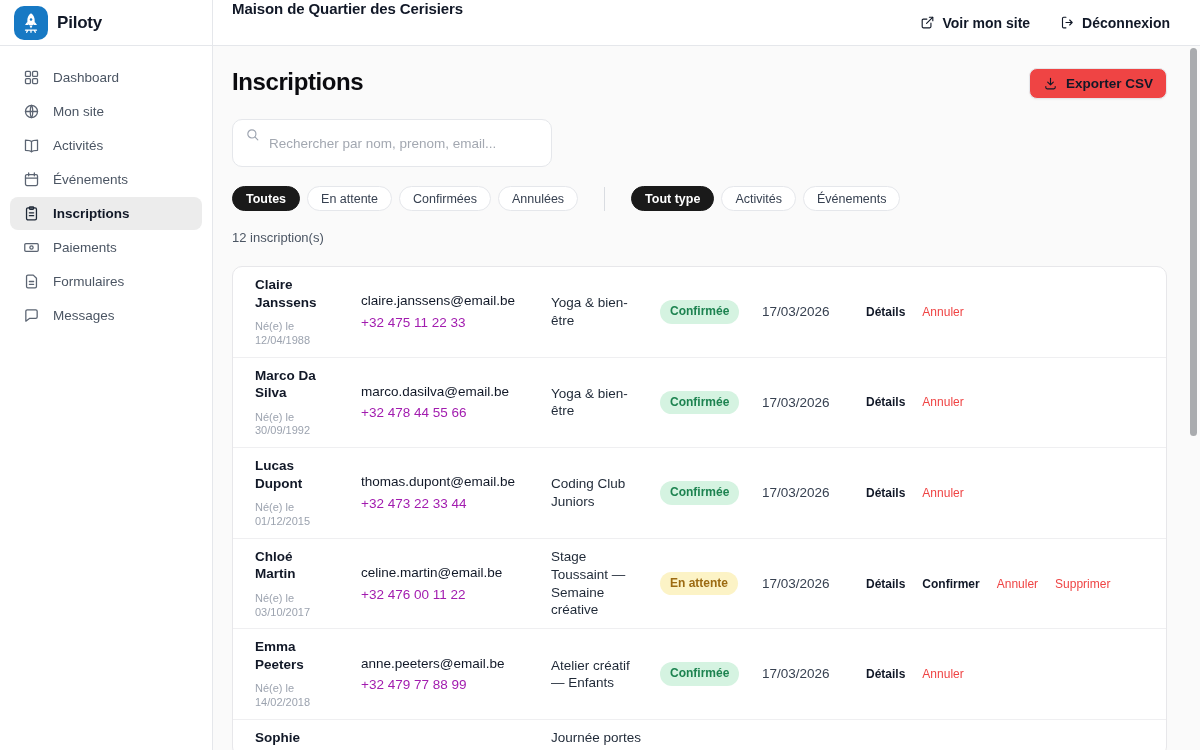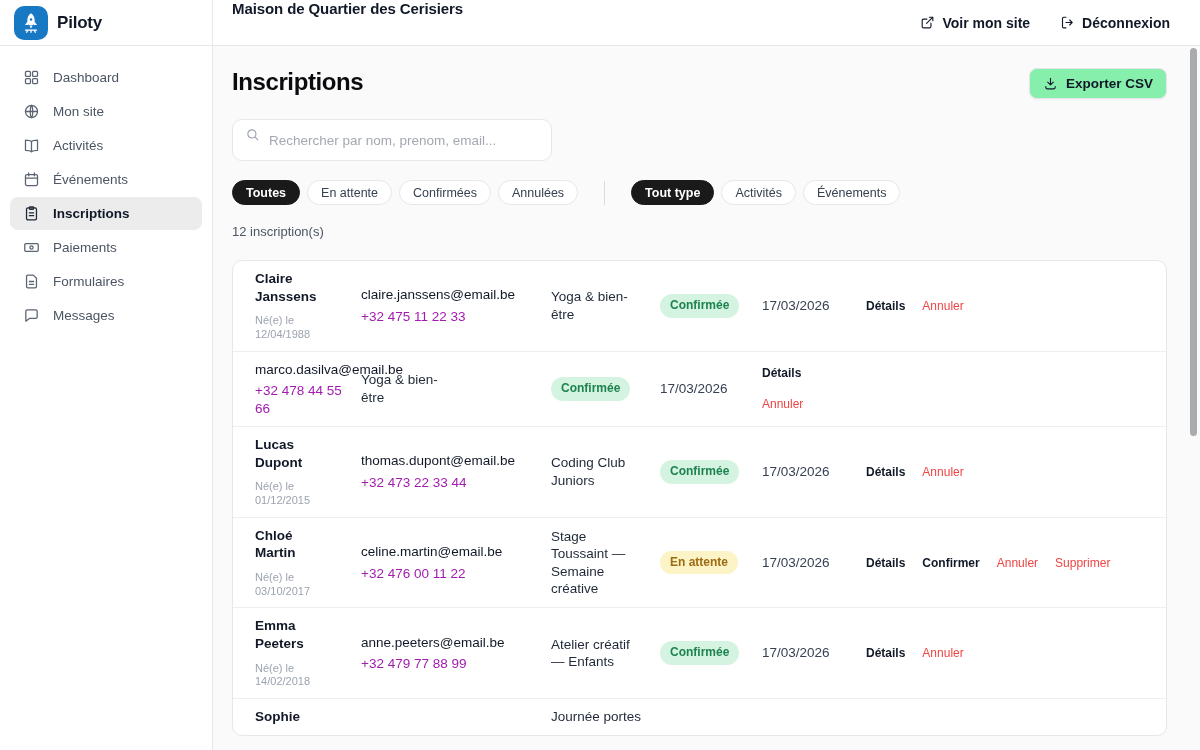--- a/index.html
+++ b/index.html
@@ -28,28 +28,28 @@
   .side-item { display:flex; align-items:center; gap:13px; height:33px; margin:1px 10px; padding:0 13px;
     border-radius:8px; font-size:13.5px; font-weight:500; color:#4b5563; cursor:pointer; }
   .side-item .icon { width:17px; height:17px; color:#5b6472; flex:0 0 auto; }
   .side-item.active { background:#ececec; color:#111827; font-weight:700; }
   .side-item.active .icon { color:#1f2937; }
 
   
   .main { background:#fafafa; overflow:hidden; padding:22px 33px 0 19px; position:relative; }
   .page-head { display:flex; align-items:flex-start; justify-content:space-between; }
   .page-title { font-size:24px; font-weight:800; letter-spacing:-0.4px; color:#0b0b0f; }
-  .export-btn { display:flex; align-items:center; gap:8px; background:#86efac; border:1px solid #e5e7eb;
+  .export-btn { display:flex; align-items:center; gap:8px; background:#ef4444; border:1px solid #e5e7eb;
     border-radius:8px; padding:7px 13px; font-size:13.5px; font-weight:600; color:#111827; cursor:pointer;
     box-shadow:0 1px 2px rgba(0,0,0,.04); font-family:inherit; }
   .export-btn .icon { width:15px; height:15px; color:#111827; }
 
   .search-wrap { margin-top:20px; position:relative; width:320px; }
   .search-wrap .icon { position:absolute; left:13px; top:8px; width:15px; height:15px; color:#9ca3af; }
-  .search-input { width:320px; height:42px; border:1px solid #e5e7eb; border-radius:10px; background:#fff;
+  .search-input { width:320px; height:48px; border:1px solid #e5e7eb; border-radius:10px; background:#fff;
     padding:0 12px 0 36px; font-size:13.5px; color:#111827; font-family:inherit; outline:none; }
   .search-input::placeholder { color:#a3a8b1; }
 
   .chips-row { margin-top:19px; display:flex; align-items:center; gap:17px; }
   .chip { border:1px solid #e5e7eb; background:#fff; color:#374151; border-radius:999px; height:25px;
     padding:0 13px; font-size:12.5px; font-weight:500; cursor:pointer; font-family:inherit; display:flex; align-items:center; }
   .chip-active { background:var(--chip-active,#1a1a1a); border-color:var(--chip-active,#1a1a1a); color:#fff; font-weight:700; }
   .chip-divider { width:1px; height:24px; background:#d9dce1; margin:0 9px; }
 
   .count-text { margin-top:19px; font-size:13px; color:#4b5563; }
@@ -259,20 +259,24 @@
             </div>
             <div class="td"><span class="badge" style="background:#d5f3e1;color:#1d8350;">Confirmée</span></div>
             <div class="td td-date">17/03/2026</div>
             <div class="td td-actions">
               <button class="act act-dark">Détails</button>
               <button class="act act-red">Annuler</button>
             </div>
           </div>
           <div class="trow">
             <div class="td">
+              <div class="p-name">Marco Da Silva</div>
+              <div class="p-birth">Né(e) le 30/09/1992</div>
+            </div>
+            <div class="td">
               <div class="c-email">marco.dasilva@email.be</div>
               <div class="c-phone">+32 478 44 55 66</div>
             </div>
             <div class="td td-activity">
               <span class="act-text">Yoga &amp; bien-être</span>
             </div>
             <div class="td"><span class="badge" style="background:#d5f3e1;color:#1d8350;">Confirmée</span></div>
             <div class="td td-date">17/03/2026</div>
             <div class="td td-actions">
               <button class="act act-dark">Détails</button>

